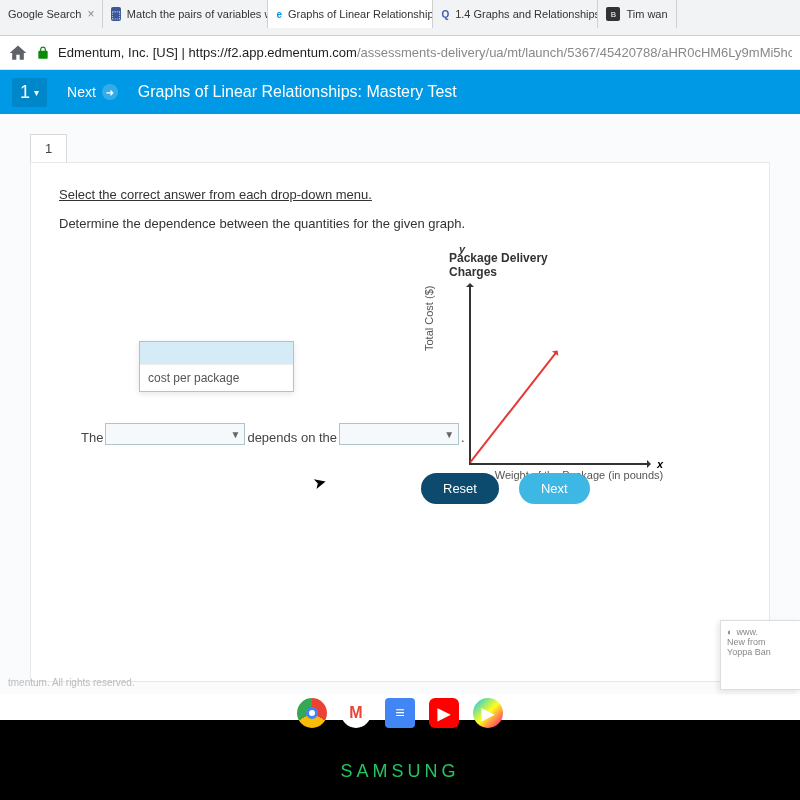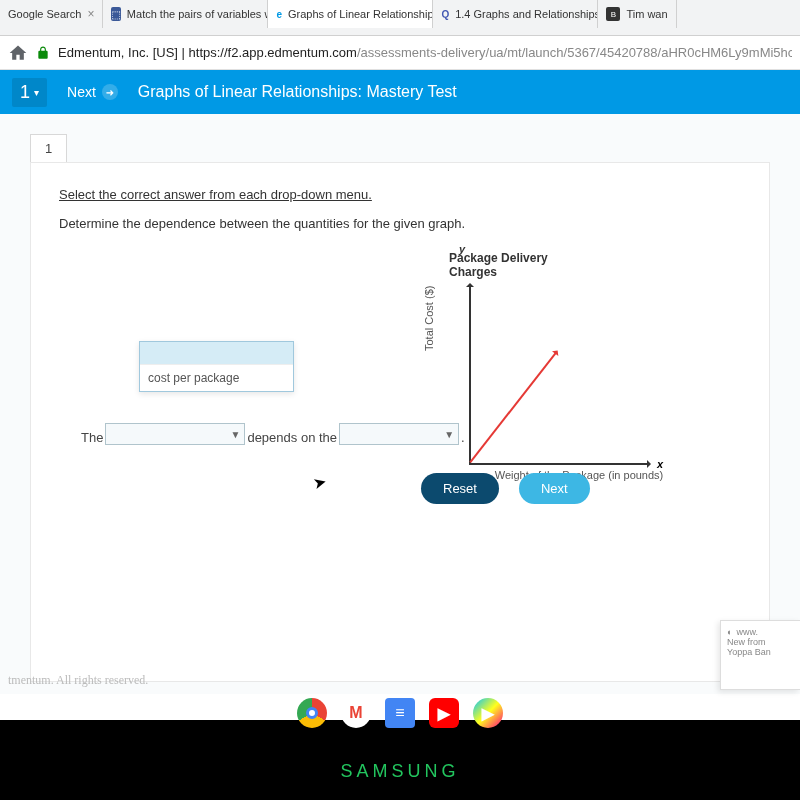--- a/index.html
+++ b/index.html
@@ -46,21 +46,21 @@
   .dataline { position: absolute; left: 2px; bottom: 2px; width: 140px; height: 2px; background: #e53935; transform-origin: left bottom; transform: rotate(-52deg); }
   .dataline::after { content:''; position:absolute; right:-6px; top:-3px; border:4px solid transparent; border-left-color:#e53935; }
   .ylab { position:absolute; left:30px; top:-8px; font-size:11px; font-weight:bold; font-style:italic; }
   .xlab { position:absolute; right:-14px; bottom:-5px; font-size:11px; font-weight:bold; font-style:italic; }
   .xaxislabel { text-align: center; font-size: 11px; color: #555; margin-left: 40px; margin-top: 4px; }
   .btns { position: absolute; left: 390px; top: 310px; display: flex; gap: 20px; }
   .btn { border: none; color: #fff; padding: 8px 22px; border-radius: 18px; font-size: 13px; cursor: pointer; }
   .btn.reset { background: #0c4a6e; }
   .btn.next { background: #3db7e4; }
   .cursor { position: absolute; left: 282px; top: 310px; font-size: 16px; color: #000; transform: rotate(-15deg);}
-  .foot { position: absolute; bottom: 6px; left: 8px; font-size: 12px; color: #bbb; font-family: Liberation Serif, serif; }
+  .foot { position: absolute; bottom: 6px; left: 8px; font-size: 10px; color: #bbb; }
   .notif { position: absolute; right: 0; top: 620px; width: 80px; height: 70px; background: #fff; border: 1px solid #ddd; border-right: none; padding: 6px; font-size: 9px; color: #888; overflow: hidden; box-shadow: -2px 2px 6px rgba(0,0,0,0.1);}
   .dock { position: absolute; bottom: 72px; left: 50%; transform: translateX(-50%); display: flex; gap: 14px; }
   .dico { width: 30px; height: 30px; border-radius: 50%; display: inline-flex; align-items: center; justify-content: center; font-weight: bold; color: #fff; font-size: 16px; }
   .logo { position: absolute; bottom: 18px; left: 50%; transform: translateX(-50%); color: #22c55e; font-size: 18px; letter-spacing: 4px; font-weight: 300; }
 </style>
 </head>
 <body>
 
 <div class="screen">
   <div class="tabs-bar">

